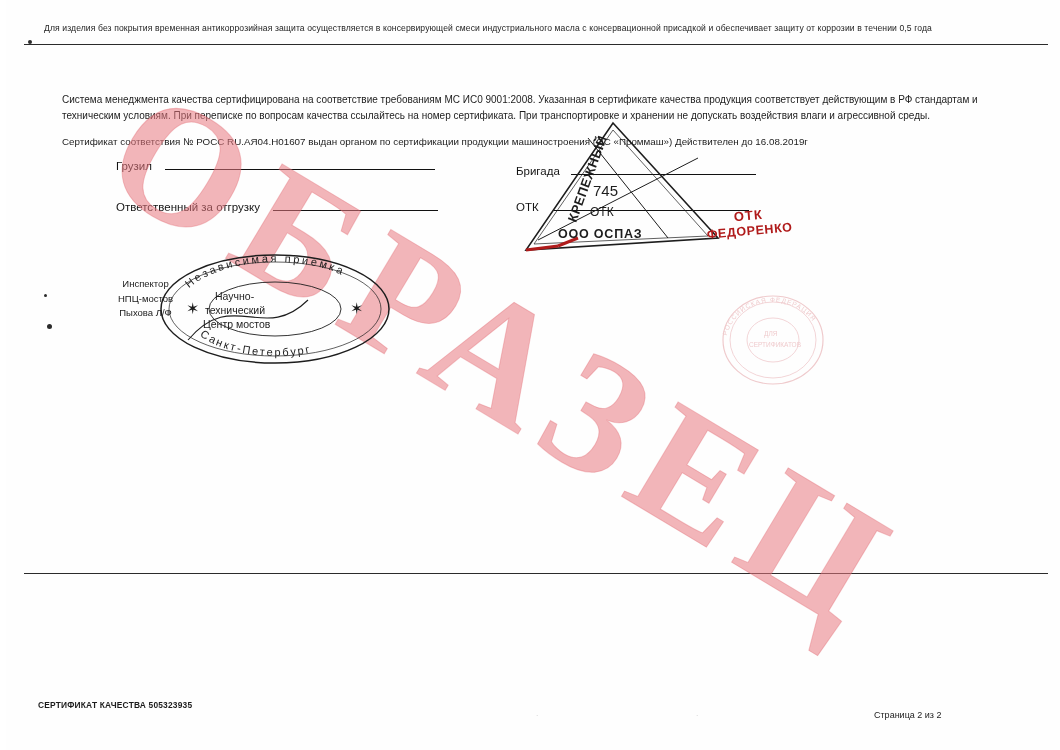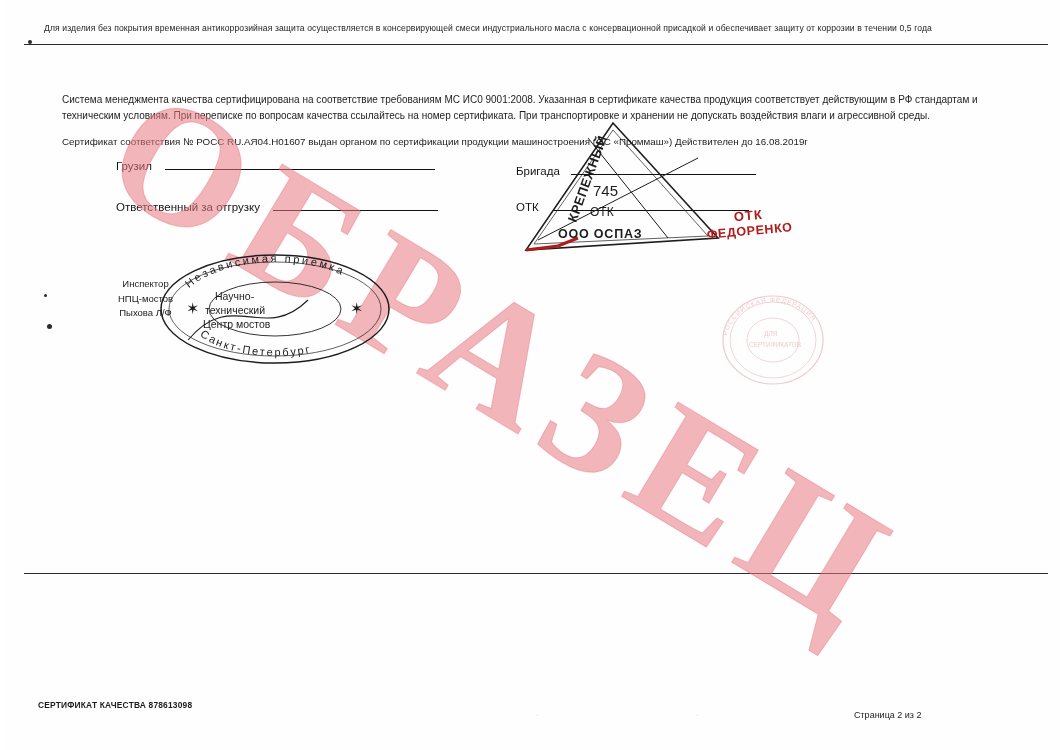--- a/index.html
+++ b/index.html
@@ -199,21 +199,21 @@
     position: absolute;
     left: 32px;
     top: 700px;
     font-size: 8.4px;
     font-weight: 700;
     letter-spacing: 0.2px;
     color: #1c1c1c;
   }
   .footer-right {
     position: absolute;
-    left: 848px;
+    left: 868px;
     top: 710px;
     font-size: 9px;
     color: #1c1c1c;
   }
 </style>
 </head>
 <body>
 
 <div class="page">
 
@@ -319,16 +319,16 @@
     </svg>
   </div>
 
   <div class="watermark">
     <span>ОБРАЗЕЦ</span>
   </div>
 
   <div class="faint-mark fm-1">·</div>
   <div class="faint-mark fm-2">·</div>
 
-  <div class="footer-left">СЕРТИФИКАТ КАЧЕСТВА 878613098</div>
+  <div class="footer-left">СЕРТИФИКАТ КАЧЕСТВА 505323935</div>
   <div class="footer-right">Страница 2 из 2</div>
 
 </div>
 
 </body></html>

